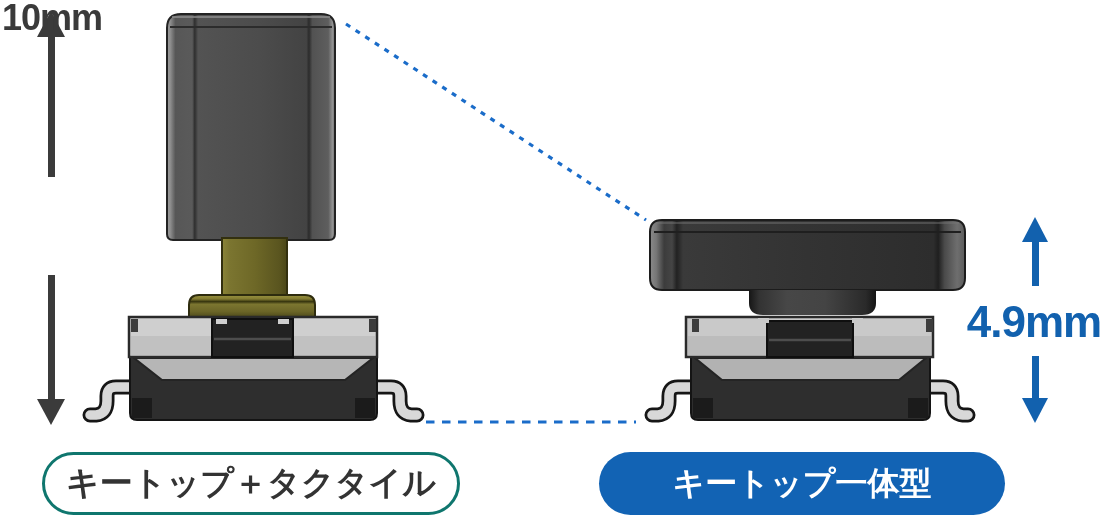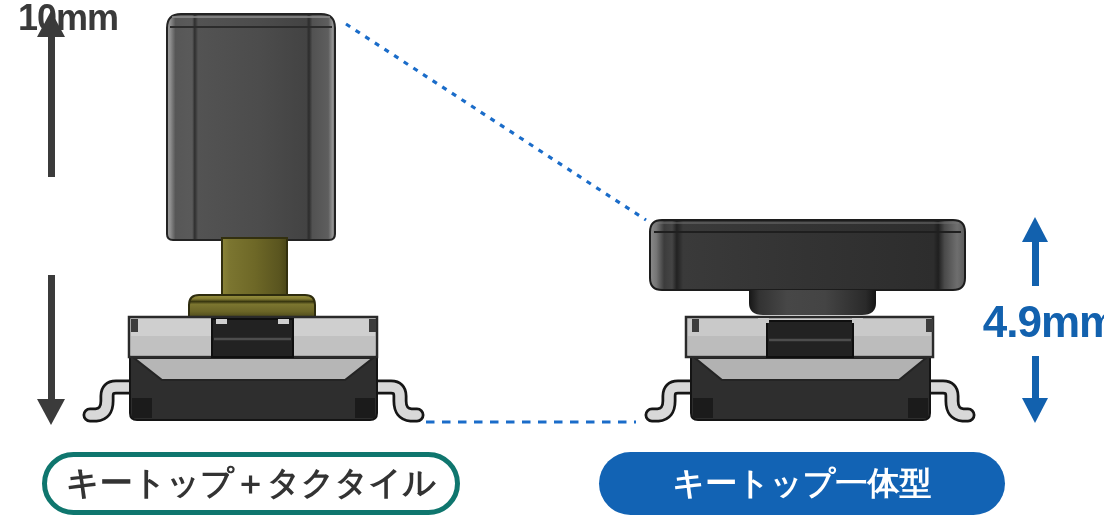--- a/index.html
+++ b/index.html
@@ -2,29 +2,29 @@
 <html><head>
 <meta charset="utf-8">
 <style>
   html,body{margin:0;padding:0;background:#ffffff;}
   .stage{
     position:relative;width:1104px;height:522px;background:#ffffff;overflow:hidden;
     font-family:"Liberation Sans","DejaVu Sans",sans-serif;
   }
   .stage svg{position:absolute;left:0;top:0;}
   .dim-label{
-    position:absolute;line-height:1;font-weight:bold;text-align:center;white-space:nowrap;padding-left:16px;
+    position:absolute;line-height:1;font-weight:bold;text-align:center;white-space:nowrap;
   }
   .dim-left{left:0;top:205;width:104px;font-size:36px;color:#3a3a3a;letter-spacing:-1px;}
   .dim-right{left:960px;top:300px;width:148px;font-size:44px;color:#1261ae;letter-spacing:-1px;}
   .caption-pill{
     position:absolute;top:452px;height:63px;border-radius:32px;box-sizing:border-box;
     display:flex;align-items:center;justify-content:center;font-weight:bold;white-space:nowrap;
   }
-  .caption-pill.left{left:42px;width:418px;background:#ffffff;border:5px solid #0f766e;color:#333333;font-size:33px;}
+  .caption-pill.left{left:42px;width:418px;background:#ffffff;border:3px solid #0f766e;color:#333333;font-size:33px;}
   .caption-pill.right{left:599px;width:406px;background:#1263b4;border:none;color:#ffffff;font-size:32px;text-align:center;}
 </style>
 </head>
 <body>
 
 <div class="stage">
 
   <svg width="1104" height="522" viewBox="0 0 1104 522">
     <defs>
       <linearGradient id="gKtL" x1="0" y1="0" x2="1" y2="0">

